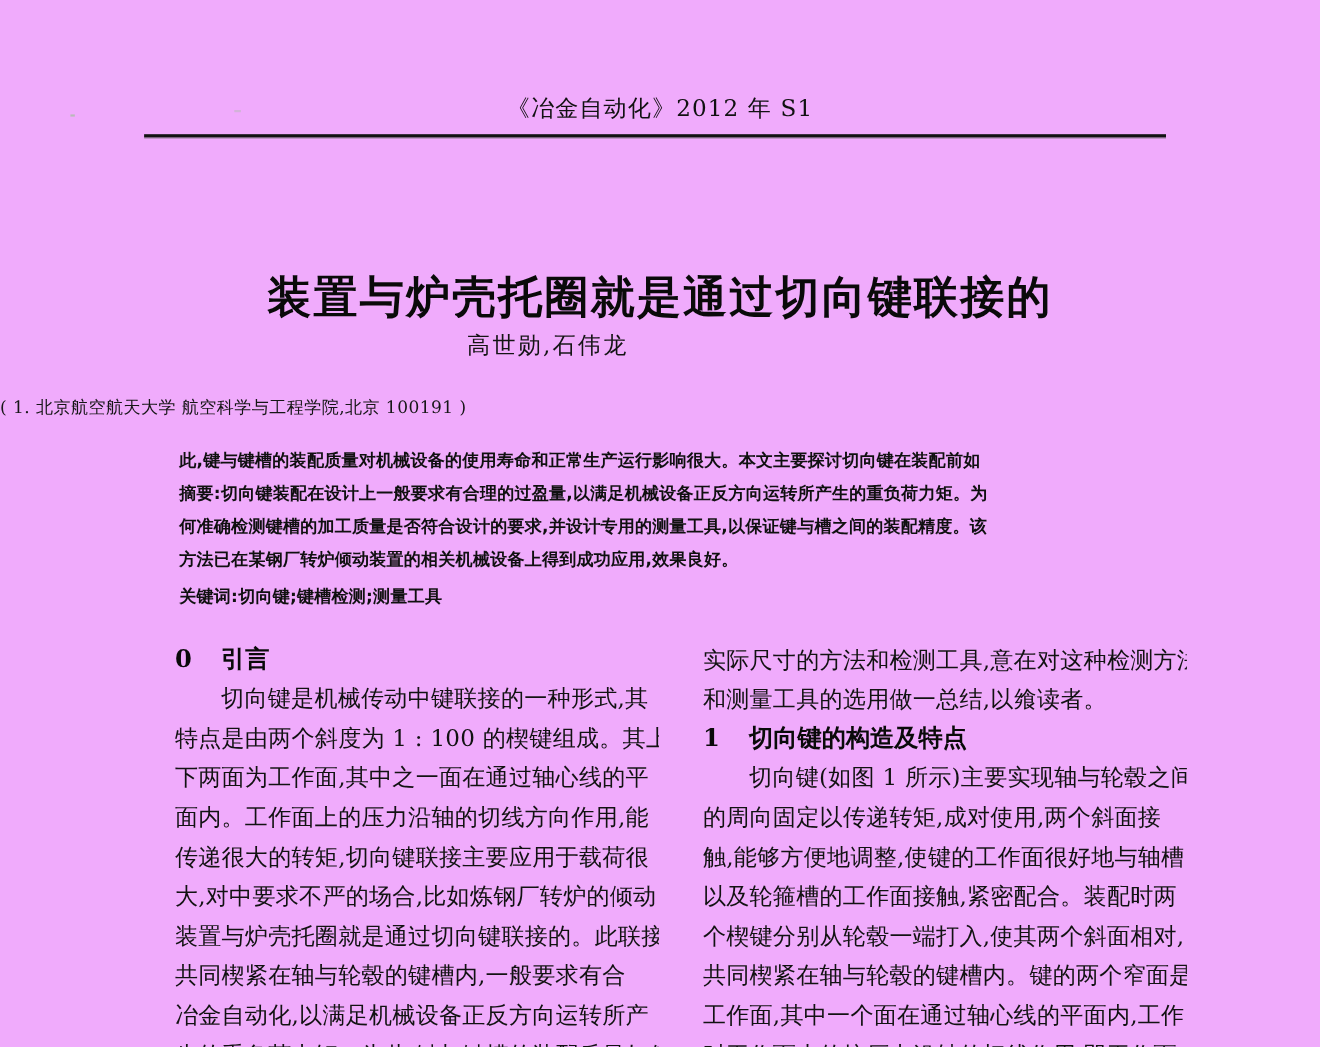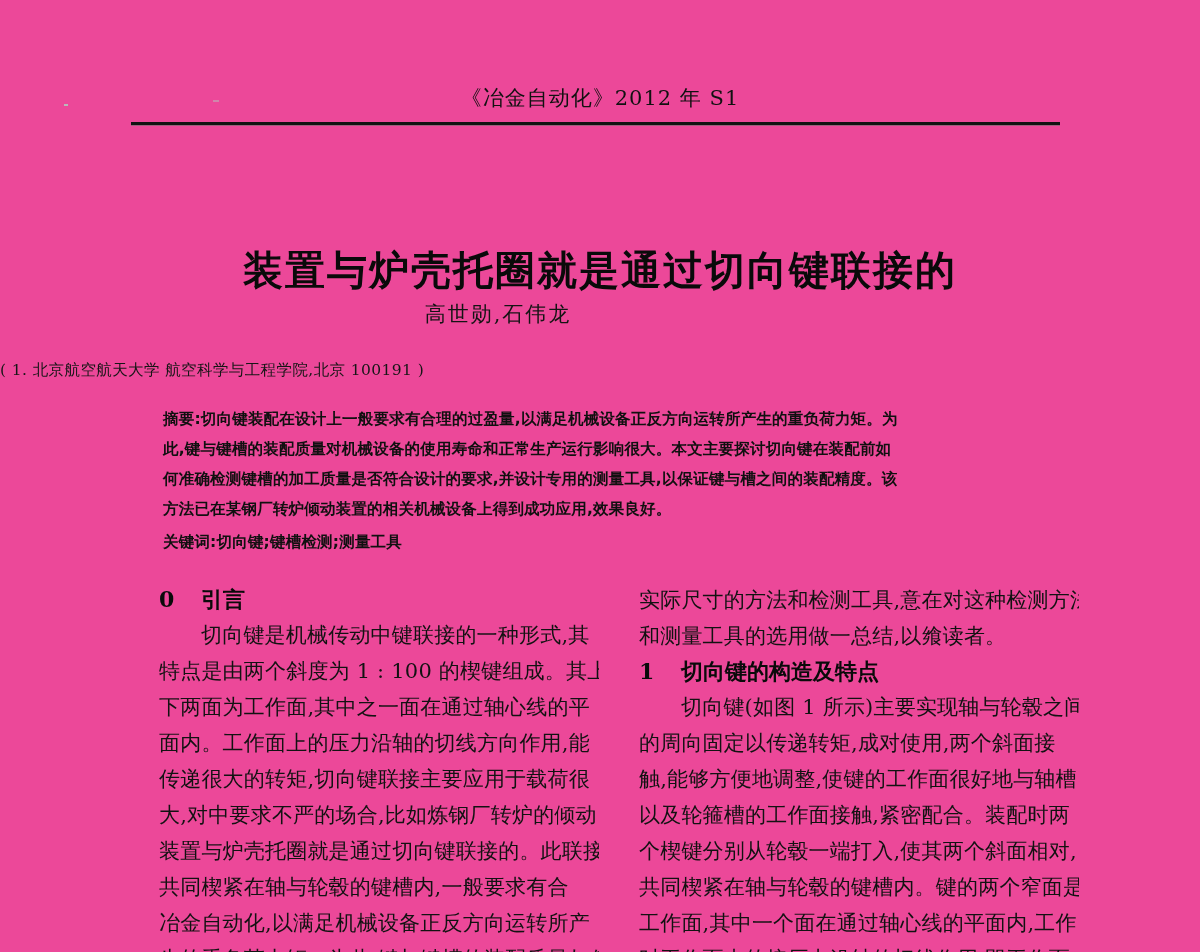--- a/index.html
+++ b/index.html
@@ -8,21 +8,21 @@
     background: #ffffff;
   }
   body {
     font-family: "DejaVu Sans", "Liberation Sans", sans-serif;
     color: #0b0b0b;
   }
   #page {
     position: relative;
     width: 1200px;
     height: 952px;
-    background: #ec4899;
+    background: #f0abfc;
     overflow: hidden;
   }
   
   .speck {
     position: absolute;
     background: #b9b9b9;
   }
   #s1 { left: 64px; top: 104px; width: 4px; height: 2px; }
   #s2 { left: 213px; top: 100px; width: 6px; height: 2px; opacity: .55; }
 
@@ -169,22 +169,22 @@
 
   <div class="head-rule"></div>
 
   <h1 class="doc-title">装置与炉壳托圈就是通过切向键联接的</h1>
 
   <div class="authors">高世勋,石伟龙</div>
 
   <div class="affiliation">( 1. 北京航空航天大学 航空科学与工程学院,北京  100191 )</div>
 
   <div class="abstract-block">
+    <div class="abs-line">此,键与键槽的装配质量对机械设备的使用寿命和正常生产运行影响很大。本文主要探讨切向键在装配前如</div>
     <div class="abs-line">摘要:切向键装配在设计上一般要求有合理的过盈量,以满足机械设备正反方向运转所产生的重负荷力矩。为</div>
-    <div class="abs-line">此,键与键槽的装配质量对机械设备的使用寿命和正常生产运行影响很大。本文主要探讨切向键在装配前如</div>
     <div class="abs-line">何准确检测键槽的加工质量是否符合设计的要求,并设计专用的测量工具,以保证键与槽之间的装配精度。该</div>
     <div class="abs-line">方法已在某钢厂转炉倾动装置的相关机械设备上得到成功应用,效果良好。</div>
     <div class="kw-line">关键词:切向键;键槽检测;测量工具</div>
   </div>
 
   <div class="columns">
 
     <div class="col col-left">
       <div class="sec-head">
         <span class="sec-num">0</span><span>引言</span>

